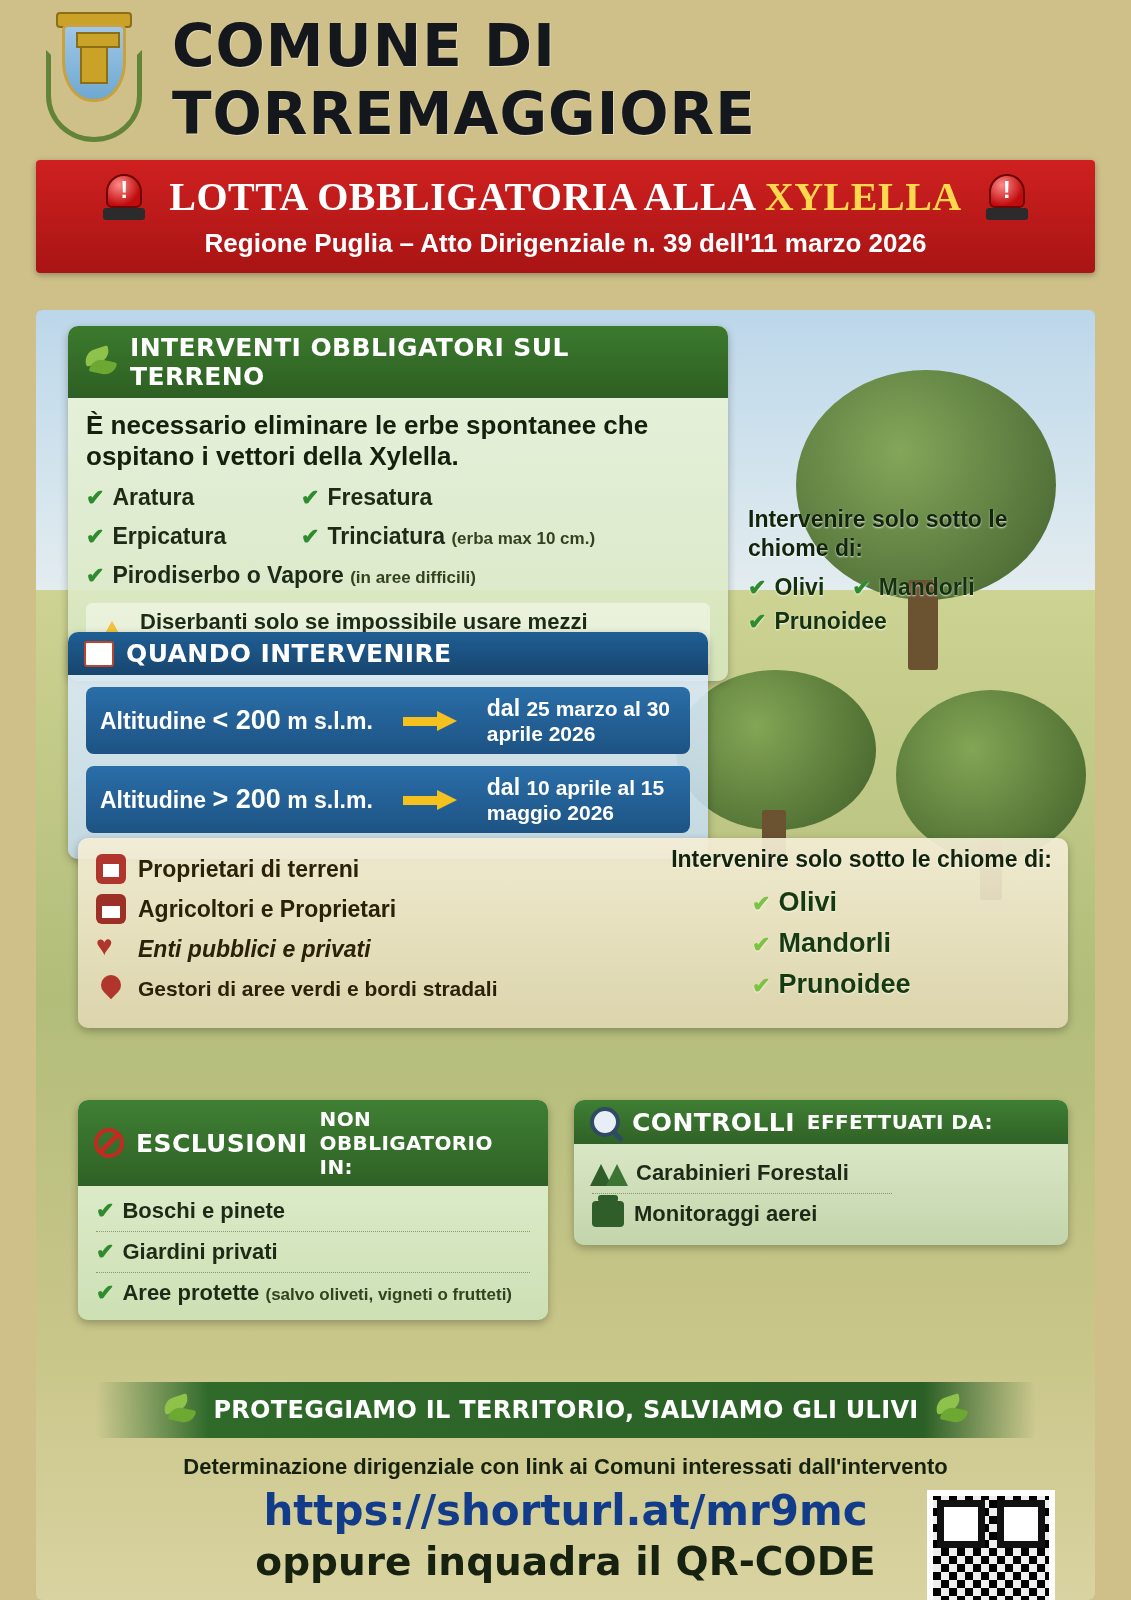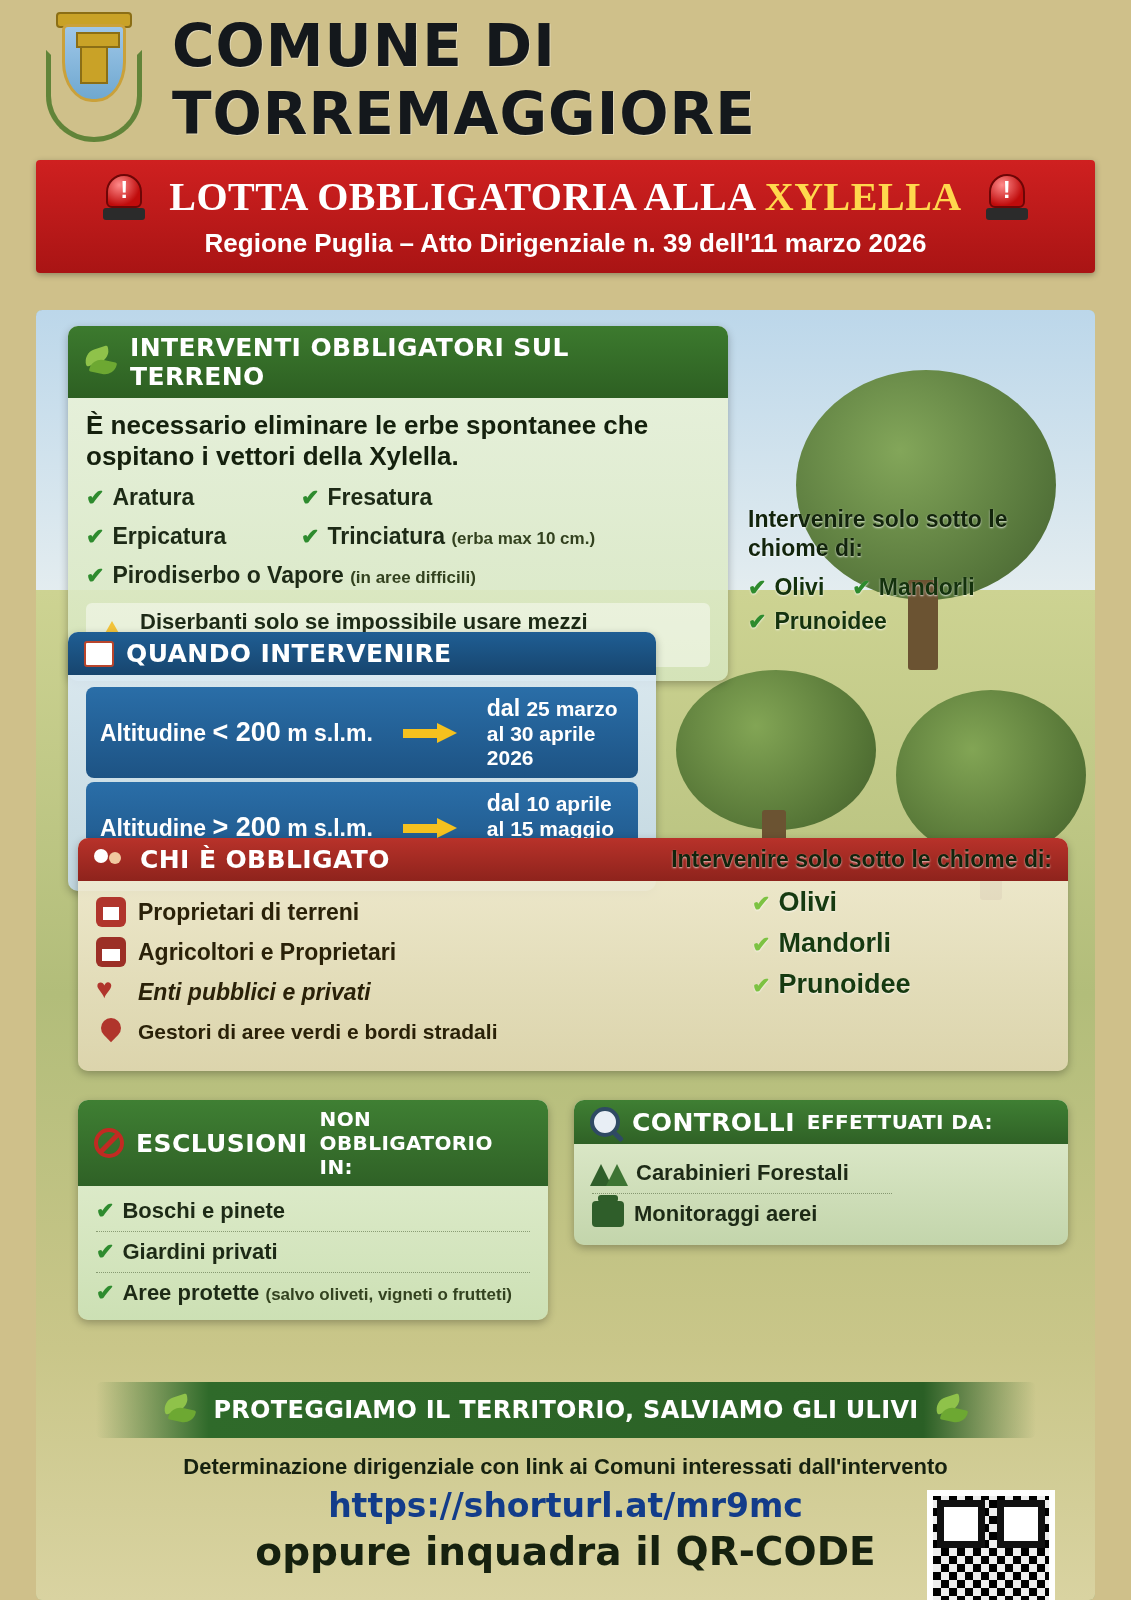--- a/index.html
+++ b/index.html
@@ -193,27 +193,27 @@
     position: absolute; left: 712px; top: 195px; width: 310px;
     color: #12240c; font-weight: 900; font-size: 23px;
     text-shadow: 0 1px 2px rgba(255,255,255,.8);
     line-height: 1.25;
   }
   .side-list { margin-top: 10px; display: flex; flex-wrap: wrap; gap: 6px 28px; }
   .side-list div { font-size: 23px; font-weight: 900; color: #14320d; }
 
   
   #card-quando {
-    left: 32px; top: 322px; width: 588px;
+    left: 32px; top: 322px; width: 640px;
     background: linear-gradient(rgba(222,236,248,.92), rgba(196,219,240,.86));
   }
   .alt-row {
     display: flex; align-items: center; gap: 30px;
     background: linear-gradient(#2a6ea8, #1d5384);
-    border-radius: 8px; padding: 8px 14px; margin-bottom: 4px;
+    border-radius: 8px; padding: 8px 14px; margin-bottom: 12px;
     color: #fff;
   }
   .alt-row .label { font-size: 23px; font-weight: 900; white-space: nowrap; }
   .alt-row .label .num { font-size: 27px; }
   .arrow {
     width: 54px; height: 16px; position: relative; flex: 0 0 auto;
   }
   .arrow:before {
     content: ""; position: absolute; left: 0; top: 4px; width: 34px; height: 9px;
     background: #f5c11e;
@@ -358,21 +358,21 @@
 
   
   .footer {
     position: absolute; left: 0; right: 0; top: 1140px; bottom: 0;
     text-align: center;
   }
   .footer .f1 {
     font-size: 22px; font-weight: 800; color: #16210f; margin-top: 4px;
   }
   .footer .f2 {
-    font-size: 33px; font-weight: 900; color: #123c8a;
+    font-size: 42px; font-weight: 900; color: #123c8a;
     font-family: "DejaVu Sans", sans-serif; margin-top: 6px;
   }
   .footer .f3 {
     font-size: 39px; font-weight: 900; color: #16210f;
     font-family: "DejaVu Sans", sans-serif; margin-top: 4px;
   }
   .qr {
     position: absolute; right: 40px; top: 40px; width: 128px; height: 128px;
     background:
       repeating-linear-gradient(90deg, #111 0 8px, #fff 8px 16px),
@@ -473,27 +473,20 @@
       </div>
       <div class="alt-row">
         <div class="label"><span>Altitudine </span><span class="num">&gt; 200</span><span> m s.l.m.</span></div>
         <div class="arrow"></div>
         <div class="period"><b>dal </b><span>10 aprile al 15 maggio 2026</span></div>
       </div>
     </div>
   </div>
 
   <div class="card" id="card-chi">
-    <div class="card-head head-red">
-      <span style="width:34px;height:26px;display:inline-block;position:relative">
-        <span style="position:absolute;left:0;top:2px;width:14px;height:14px;border-radius:50%;background:#fff"></span>
-        <span style="position:absolute;left:15px;top:5px;width:12px;height:12px;border-radius:50%;background:#f0c9a0"></span>
-      </span>
-      <span>CHI È OBBLIGATO</span>
-    </div>
     <div class="card-body chi-wrap">
       <div class="chi-left">
         <div class="chi-line">
             <span class="ic house"></span>
             <span class="txt">Proprietari di terreni</span>
           </div>
         <div class="chi-line">
             <span class="ic house2"></span>
             <span class="txt">Agricoltori e Proprietari</span>
           </div>

